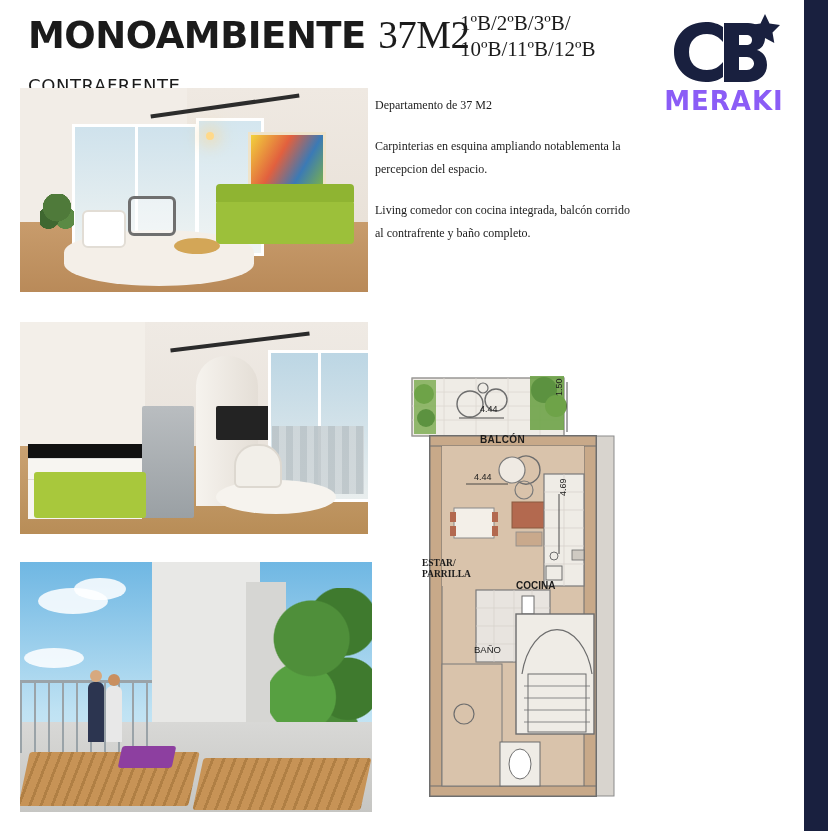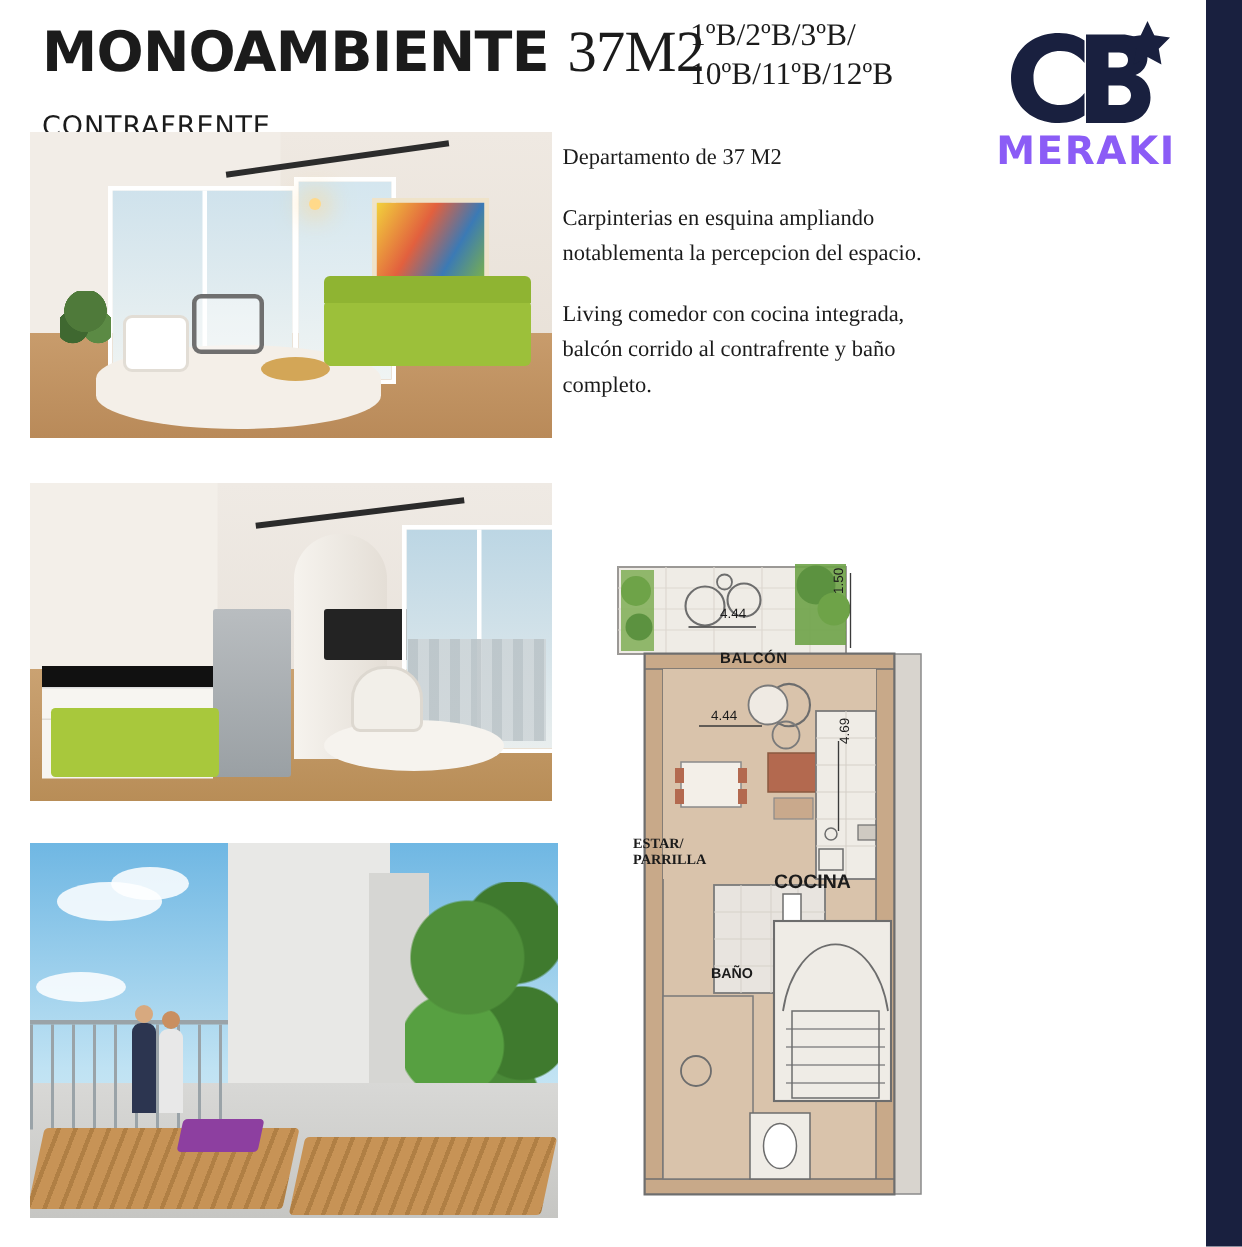--- a/index.html
+++ b/index.html
@@ -60,21 +60,21 @@
   }
   .logo-tag{
     font-family:"Liberation Serif", serif;
     font-size:19px;color:#19203f;margin-top:-1px;
   }
 
   
   .desc{
     position:absolute;left:375px;top:94px;width:265px;
     font-family:"Liberation Serif", serif;
-    font-size:15px;line-height:23.5px;color:#1b1b1b;
+    font-size:12px;line-height:23.5px;color:#1b1b1b;
   }
   .desc p{margin:0 0 17px 0;}
 
   
   .photo{position:absolute;overflow:hidden;background:#cfc9c2;}
   #photo-living{left:20px;top:88px;width:348px;height:204px;}
   #photo-kitchen{left:20px;top:322px;width:348px;height:212px;}
   #photo-terrace{left:20px;top:562px;width:352px;height:250px;}
 
   .caption{
@@ -433,17 +433,17 @@
 
     <div style="position:absolute;left:76px;top:30px;font-size:9px;font-family:'Liberation Sans',sans-serif;">4.44</div>
     <div style="position:absolute;left:150px;top:22px;font-size:9px;transform:rotate(-90deg);transform-origin:left top;font-family:'Liberation Sans',sans-serif;">1.50</div>
     <div style="position:absolute;left:76px;top:60px;font-size:10px;font-weight:bold;letter-spacing:0.4px;font-family:'Liberation Sans',sans-serif;">BALCÓN</div>
     <div style="position:absolute;left:70px;top:98px;font-size:9px;font-family:'Liberation Sans',sans-serif;">4.44</div>
     <div style="position:absolute;left:154px;top:122px;font-size:9px;transform:rotate(-90deg);transform-origin:left top;font-family:'Liberation Sans',sans-serif;">4.69</div>
     <div style="position:absolute;left:18px;top:184px;font-size:9.5px;font-weight:bold;line-height:11px;font-family:Liberation Serif, serif;">
       <span>ESTAR/</span><br>
       <span>PARRILLA</span>
     </div>
-    <div style="position:absolute;left:112px;top:206px;font-size:13px;font-weight:bold;font-family:'Liberation Sans',sans-serif;">COCINA</div>
-    <div style="position:absolute;left:70px;top:270px;font-size:9.5px;font-weight:bold;font-family:'Liberation Sans',sans-serif;">BAÑO</div>
+    <div style="position:absolute;left:112px;top:206px;font-size:10px;font-weight:bold;font-family:'Liberation Sans',sans-serif;">COCINA</div>
+    <div style="position:absolute;left:70px;top:270px;font-size:9.5px;font-weight:normal;font-family:'Liberation Sans',sans-serif;">BAÑO</div>
   </div>
 
 </div>
 
 </body></html>

